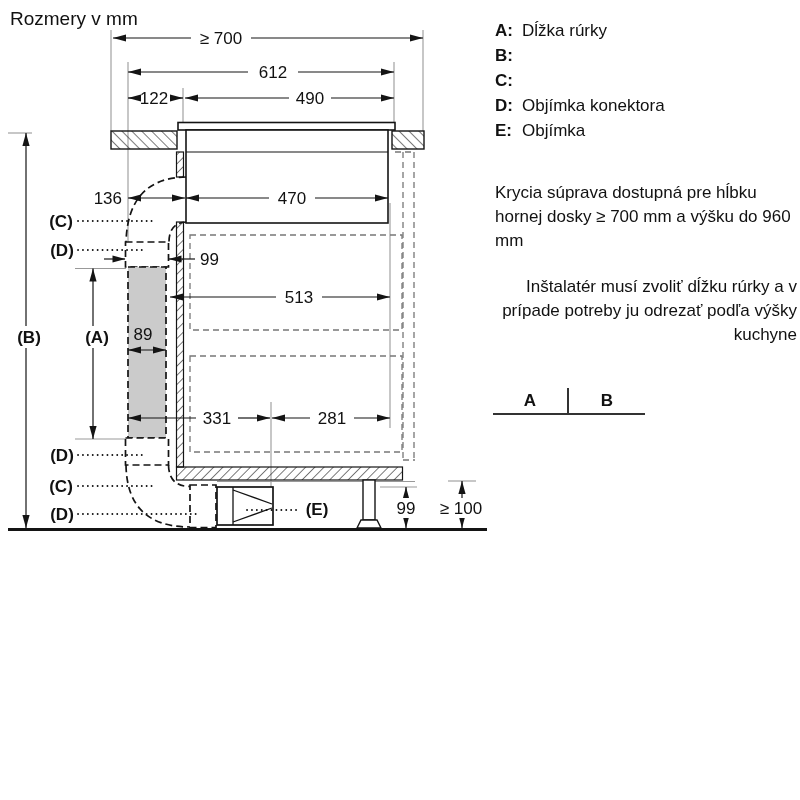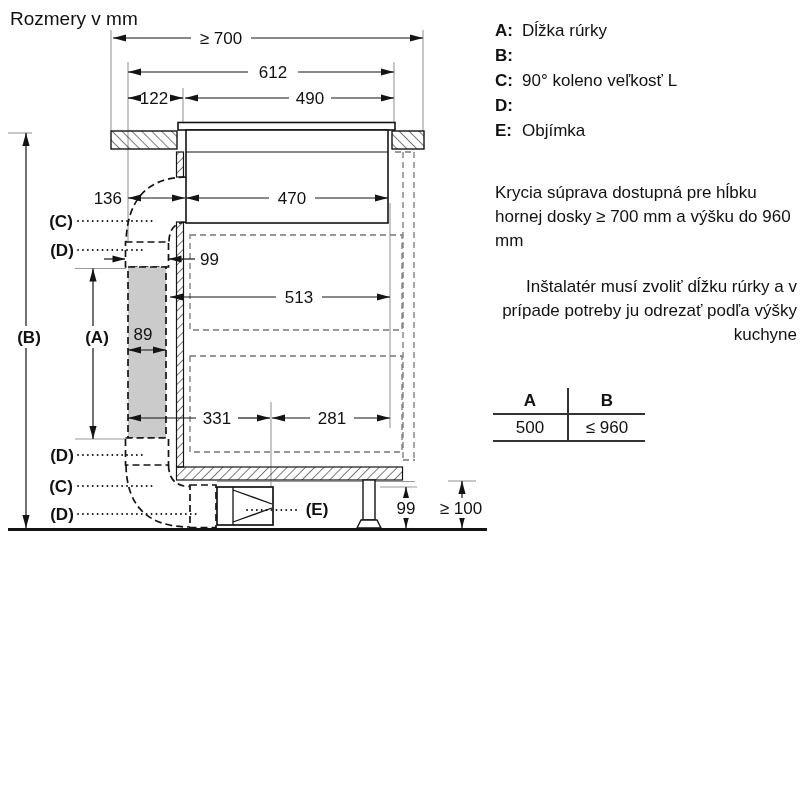--- a/index.html
+++ b/index.html
@@ -217,39 +217,35 @@
     <div class="legend">
       <div class="legend-row">
         <span class="legend-key">A:</span>
         <span>Dĺžka rúrky</span>
       </div>
       <div class="legend-row">
         <span class="legend-key">B:</span>
       </div>
       <div class="legend-row">
         <span class="legend-key">C:</span>
-        <span>90° koleno veľkosť L</span>
       </div>
       <div class="legend-row">
         <span class="legend-key">D:</span>
+        <span>Objímka konektora</span>
       </div>
       <div class="legend-row">
         <span class="legend-key">E:</span>
         <span>Objímka</span>
       </div>
     </div>
 
     <div class="note note1">Krycia súprava dostupná pre hĺbku hornej dosky ≥ 700 mm a výšku do 960 mm</div>
     <div class="note note2">Inštalatér musí zvoliť dĺžku rúrky a v prípade potreby ju odrezať podľa výšky kuchyne</div>
 
     <div class="dim-table">
       <div class="trow thead hline">
         <div class="tca">A</div>
         <div class="tcb">B</div>
       </div>
-      <div class="trow hline">
-        <div class="tca">500</div>
-        <div class="tcb">≤ 960</div>
-      </div>
     </div>
 
   </div>
 </div>
 
 </body></html>

